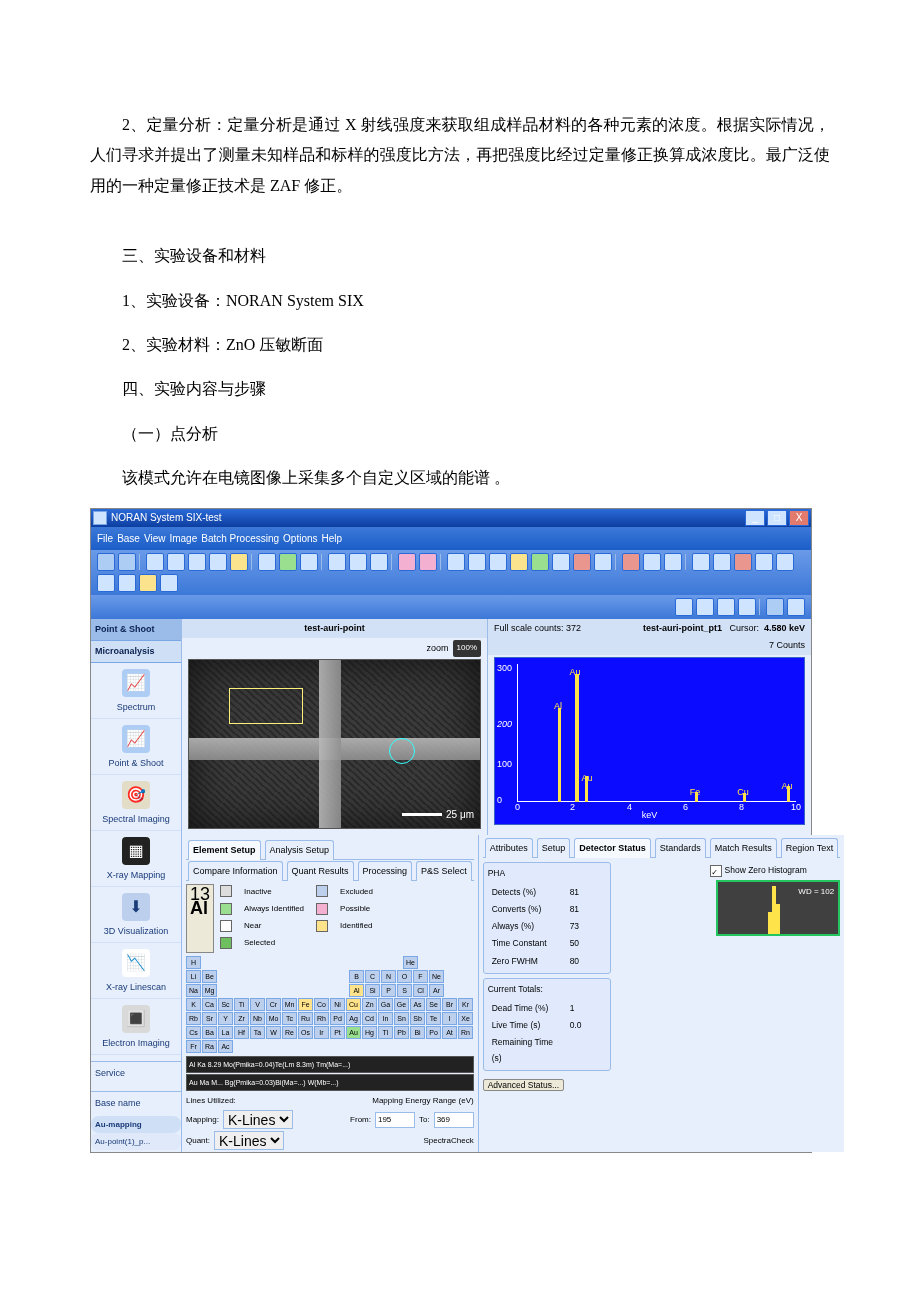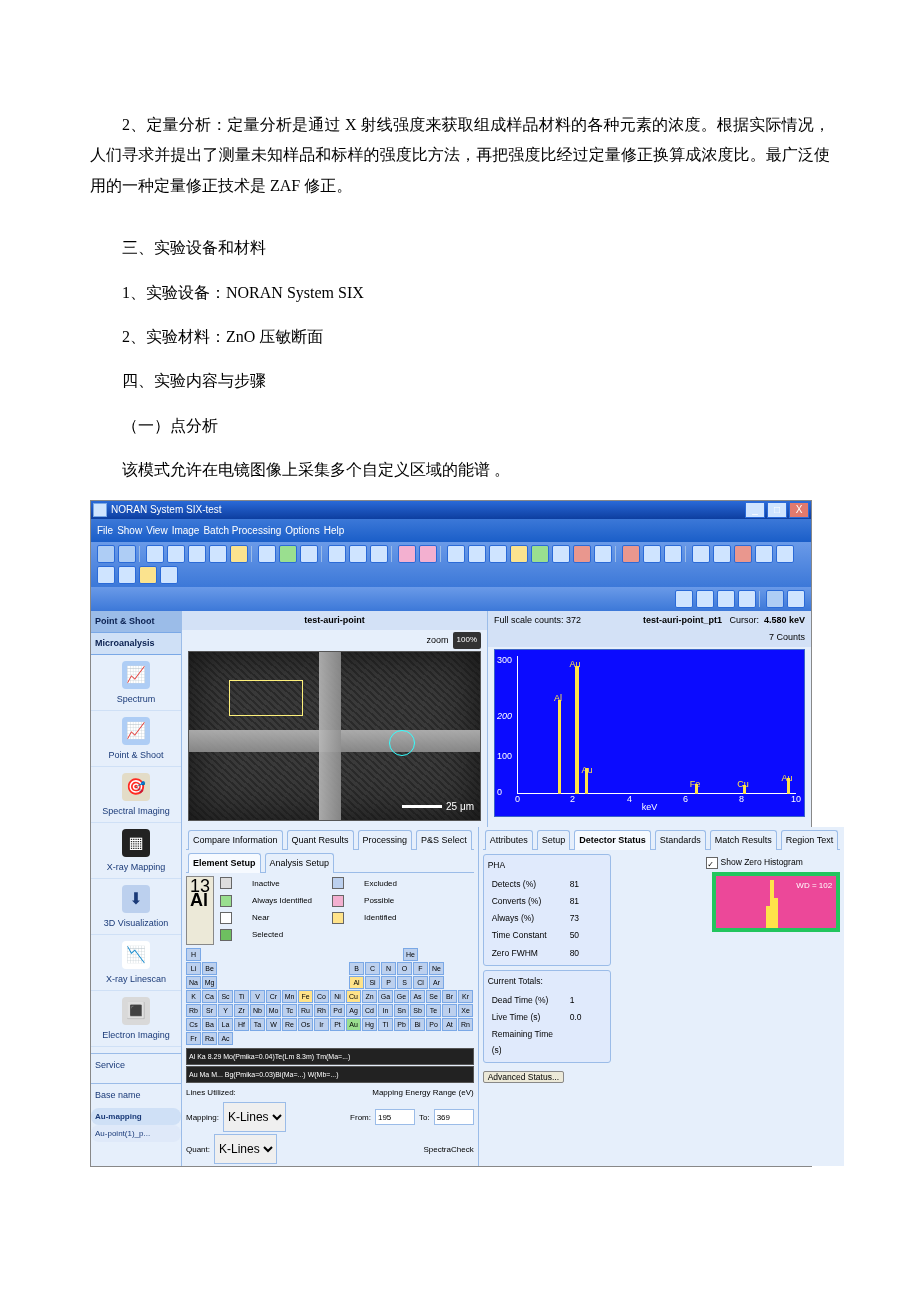--- a/index.html
+++ b/index.html
@@ -16,21 +16,21 @@
     padding: 110px 90px 60px 90px;
     box-sizing: border-box;
   }
   .para {
     text-indent: 2em;
     margin: 0 0 14px 0;
     text-align: justify;
   }
   .para-noindent {
     text-indent: 2em;
-    margin: 0 0 14px 0;
+    margin: 8px 0 14px 0;
   }
   .gap {
     height: 18px;
   }
   .screenshot {
     width: 720px;
     margin: 4px 0 16px 0;
     border: 1px solid #888;
     font-family: Tahoma, Arial, sans-serif;
     font-size: 10px;
@@ -268,29 +268,29 @@
     background:#bcd0ee;
     border:1px solid #7aa8e6;
     text-align:center;
     line-height:11px;
   }
   .pt.sel { background:#ffe38a; }
   .pt.sel2 { background:#9adf8f; }
   .legend {
     display:grid;
     grid-template-columns: 12px auto 12px auto;
-    gap:2px 20px;
+    gap:2px 12px;
     align-items:center;
     font-size:8px;
     margin-bottom:2px;
   }
   .legend .sw { width:10px; height:10px; border:1px solid #666;}
   .form-row { display:flex; align-items:center; gap:4px; margin-top:2px; font-size:8px;}
   .form-row input { width:34px; font-size:8px; height:12px; border:1px solid #9bbce8;}
-  .form-row select { font-size:12px; height:30px; border:1px solid #9bbce8;}
+  .form-row select { font-size:14px; height:19px; border:1px solid #9bbce8;}
   .btn {
     border:1px solid #888; background:#ece9d8;
     padding:0 4px; font-size:8.5px;
     border-radius:2px;
   }
   .bottom-right {
     flex:1;
     background:#e6effb;
     padding:2px 4px;
     font-size:8.5px;
@@ -303,21 +303,21 @@
   .phablock {
     display:inline-block;
     padding:2px 4px;
     background:#e0eafc;
     border:1px solid #9bbce8;
     border-radius:3px;
     vertical-align:top;
   }
   .phachart {
     position:relative; width:120px; height:52px;
-    background:#ec4899; border:4px solid #22c55e; margin:2px 0 8px 6px;
+    background:#404040; border:2px solid #22c55e; margin:2px 0 8px 6px;
     display:inline-block; vertical-align:top;
   }
   .phachart .pk { position:absolute; bottom:0; width:4px; background:#ffe34a;}
   .wd-label {
     position:absolute; top:2px; right:4px; color:#fff; font-size:8px;
   }
   .hl-row {
     border:1px solid #555; background:#222; color:#fff;
     font-size:7px; padding:1px 2px; margin-bottom:1px;
     white-space:nowrap; overflow:hidden;
@@ -342,21 +342,21 @@
     <div class="titlebar">
       <span class="title-icon"></span>
       <span>NORAN System SIX-test</span>
       <span class="spacer"></span>
       <span class="winbtn">_</span>
       <span class="winbtn">□</span>
       <span class="winbtn close">X</span>
     </div>
     <div class="menubar">
       <span>File</span>
-      <span>Show</span>
+      <span>Base</span>
       <span>View</span>
       <span>Image</span>
       <span>Batch Processing</span>
       <span>Options</span>
       <span>Help</span>
     </div>
     <div class="toolbar">
       <span class="tbtn blue"></span>
       <span class="tbtn blue"></span>
       <span class="sep"></span>
@@ -509,29 +509,29 @@
               <div class="peak" style="left:248px;height:9px;"></div>
               <span class="peak-lbl" style="left:248px;top:126px;">Cu</span>
               <div class="peak" style="left:292px;height:16px;"></div>
               <span class="peak-lbl" style="left:292px;top:120px;">Au</span>
             </div>
           </div>
         </div>
 
         <div class="bottom-row">
           <div class="bottom-left">
+            <div class="tabs" style="margin-top:2px;">
+              <span class="tab active">Element Setup</span>
+              <span class="tab">Analysis Setup</span>
+            </div>
             <div class="tabs">
               <span class="tab">Compare Information</span>
               <span class="tab">Quant Results</span>
               <span class="tab">Processing</span>
               <span class="tab">P&amp;S Select</span>
-            </div>
-            <div class="tabs" style="margin-top:2px;">
-              <span class="tab active">Element Setup</span>
-              <span class="tab">Analysis Setup</span>
             </div>
             <div style="display:flex;gap:6px;margin-top:3px;">
               <div style="font-size:18px;line-height:14px;border:1px solid #888;padding:2px 3px;background:#ece9d8;">13<br><b>Al</b></div>
               <div class="legend">
                 <span class="sw" style="background:#dddddd;"></span>
                   <span>Inactive</span>
                 <span class="sw" style="background:#bcd0ee;"></span>
                   <span>Excluded</span>
                 <span class="sw" style="background:#9adf8f;"></span>
                   <span>Always Identified</span>

